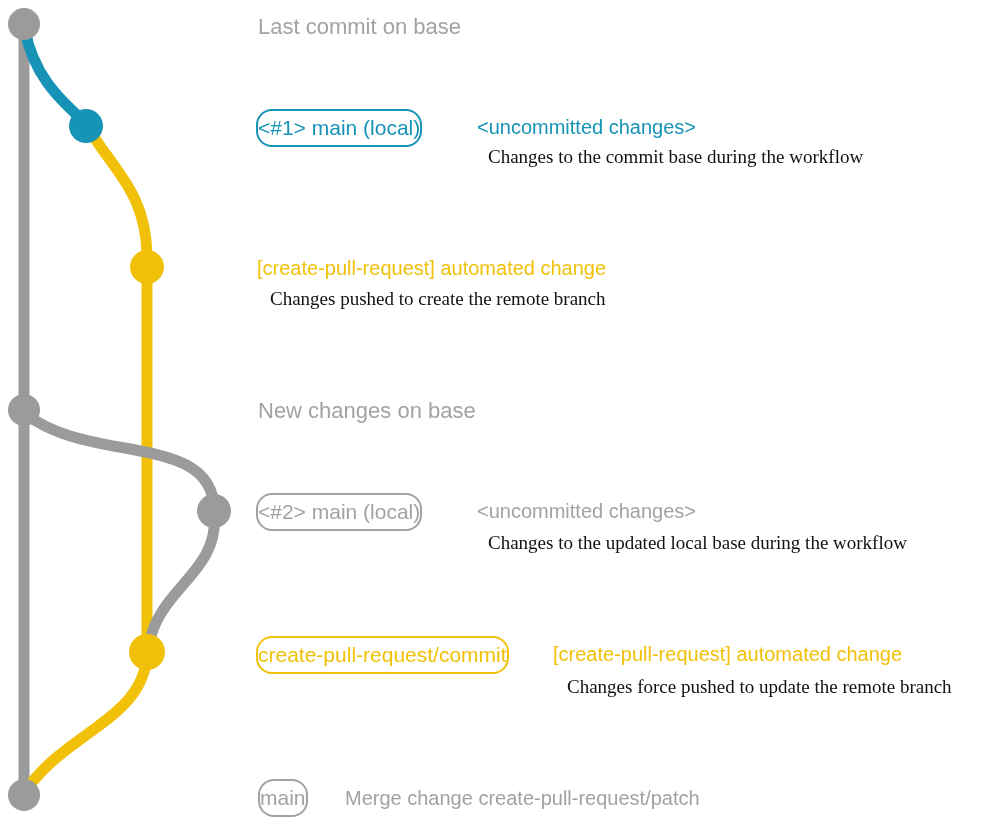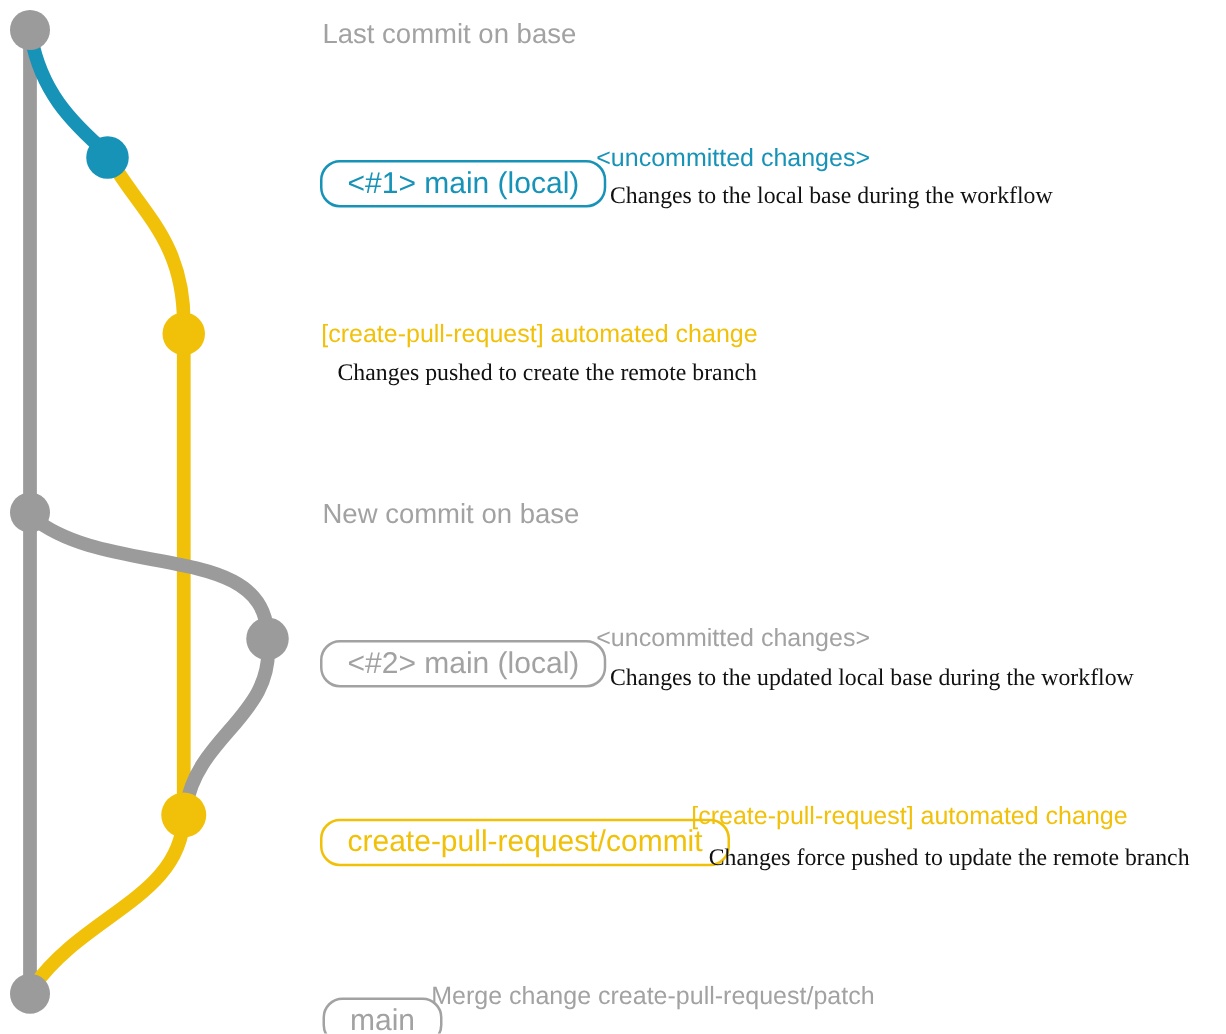--- a/index.html
+++ b/index.html
@@ -24,22 +24,22 @@
   .headline.yellow{color:var(--yellow);}
   .headline.gray{color:var(--gray-text);}
   .desc{
     position:absolute;transform:translateY(-50%);
     font-family:"Liberation Serif",serif;font-size:19px;color:var(--ink);
     white-space:nowrap;
   }
   .tag{
     position:absolute;transform:translateY(-50%);
     display:inline-flex;align-items:center;justify-content:center;
-    height:34px;padding:0 20px;border:2px solid;border-radius:16px;
-    font-size:24px;white-space:nowrap;background:var(--background);margin-top:19px;
+    height:34px;padding:0 0;border:2px solid;border-radius:16px;
+    font-size:21px;white-space:nowrap;background:var(--background);
   }
   .tag.blue{color:var(--blue);border-color:var(--blue);}
   .tag.yellow{color:var(--yellow);border-color:var(--yellow);}
   .tag.gray{color:var(--gray-text);border-color:var(--gray-text);}
 </style>
 </head>
 <body>
 
 <div class="stage">
 
@@ -63,26 +63,26 @@
     <circle cx="24" cy="410" r="16" fill="var(--gray-line)"></circle>
     <circle cx="214" cy="511" r="17" fill="var(--gray-line)"></circle>
     <circle cx="147" cy="652" r="18" fill="var(--yellow)"></circle>
     <circle cx="24" cy="795" r="16" fill="var(--gray-line)"></circle>
   </svg>
 
   <div class="note" style="left:258px;top:27px">Last commit on base</div>
 
   <div class="tag blue" style="left:256px;top:128px">&lt;#1&gt; main (local)</div>
   <div class="headline blue" style="left:477px;top:127px">&lt;uncommitted changes&gt;</div>
-  <div class="desc" style="left:488px;top:157px">Changes to the local base during the workflow</div>
+  <div class="desc" style="left:488px;top:157px">Changes to the commit base during the workflow</div>
 
   <div class="headline yellow" style="left:257px;top:268px">[create-pull-request] automated change</div>
   <div class="desc" style="left:270px;top:299px">Changes pushed to create the remote branch</div>
 
-  <div class="note" style="left:258px;top:411px">New commit on base</div>
+  <div class="note" style="left:258px;top:411px">New changes on base</div>
 
   <div class="tag gray" style="left:256px;top:512px">&lt;#2&gt; main (local)</div>
   <div class="headline gray" style="left:477px;top:511px">&lt;uncommitted changes&gt;</div>
   <div class="desc" style="left:488px;top:543px">Changes to the updated local base during the workflow</div>
 
   <div class="tag yellow" style="left:256px;top:655px">create-pull-request/commit</div>
   <div class="headline yellow" style="left:553px;top:654px">[create-pull-request] automated change</div>
   <div class="desc" style="left:567px;top:687px">Changes force pushed to update the remote branch</div>
 
   <div class="tag gray" style="left:258px;top:798px">main</div>

